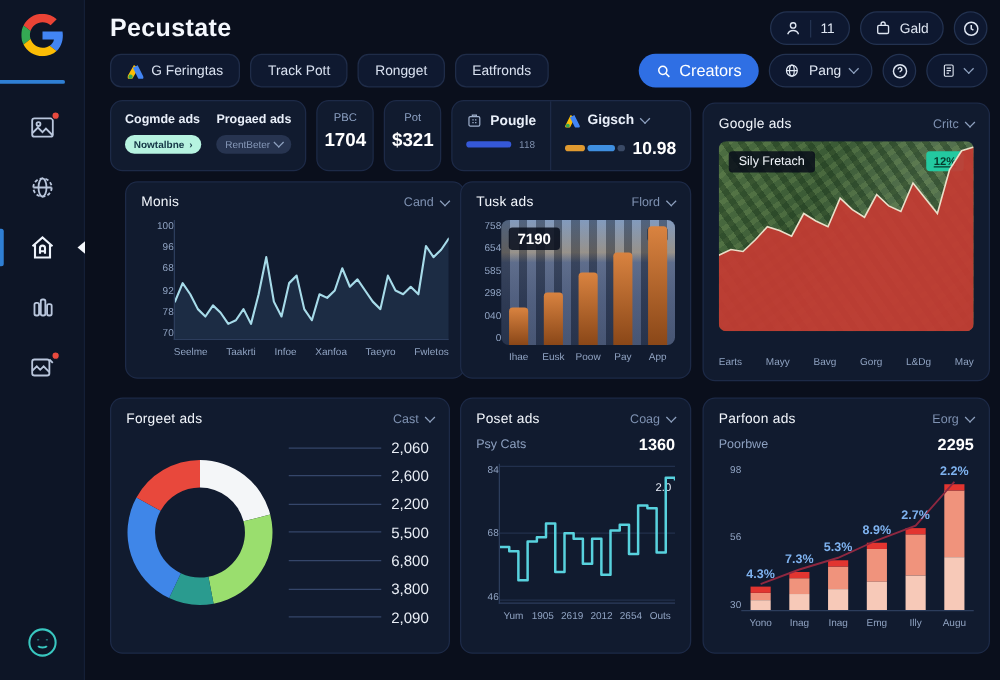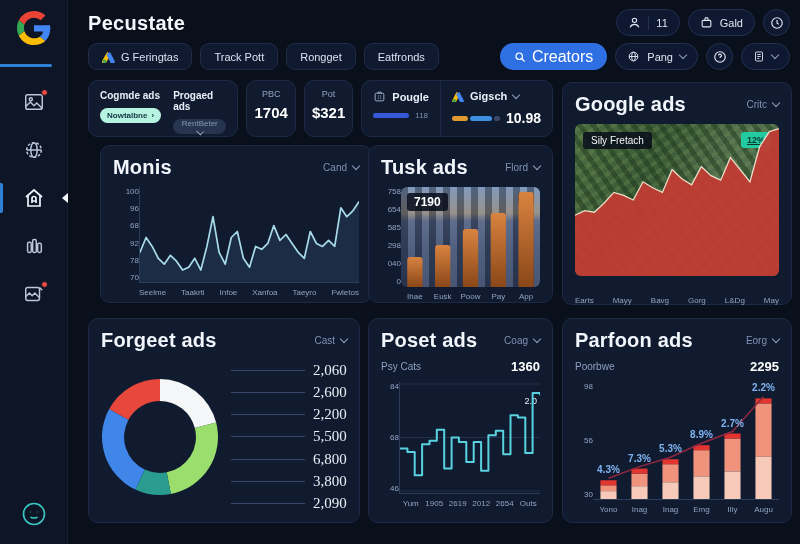--- a/index.html
+++ b/index.html
@@ -41,50 +41,50 @@
                  cursor:pointer; flex:0 0 auto; }
   .chev { width:6px; height:6px; border-right:1.5px solid #8fa2c0; border-bottom:1.5px solid #8fa2c0;
           transform:rotate(45deg); margin-top:-3px; }
 
   
   .toolbar { position:absolute; top:43px; left:88px; right:10px; display:flex; gap:8px; align-items:center; }
   .tab { height:27px; border:1px solid #1f2c48; border-radius:9px; background:#0f1930;
          color:#d9e1f0; font-size:11px; display:flex; align-items:center; gap:6px;
          padding:0 13px; cursor:pointer; white-space:nowrap; }
   .spacer { flex:1; }
-  .search-btn { height:27px; border-radius:14px; background:#2f6fe4; color:#fff; font-size:16px;
+  .search-btn { height:27px; border-radius:14px; background:#2f6fe4; color:#fff; font-size:13px;
                 display:flex; align-items:center; gap:6px; padding:0 14px; cursor:pointer; }
 
   
   .stats { position:absolute; top:80px; left:88px; width:465px; display:flex; gap:8px; }
   .stat-card { background:#111b2f; border:1px solid #1d2a47; border-radius:10px; height:57px; }
   .stat-campaigns { width:168px; display:flex; gap:12px; padding:9px 11px; }
   .stat-col .lbl { font-size:10px; font-weight:bold; color:#e9eff9; }
   .mini-pill { margin-top:7px; height:15px; border-radius:8px; font-size:8px;
                display:flex; align-items:center; gap:4px; padding:0 7px; cursor:pointer; }
   .mini-pill.teal { background:#b6f3e0; color:#123544; font-weight:bold; }
-  .mini-pill.gray { background:#273450; color:#8698b8;flex-direction:column; }
+  .mini-pill.gray { background:#273450; color:#8698b8; }
   .stat-kpi { width:56px; padding:8px 0; text-align:center; }
   .stat-kpi .k { font-size:9px; color:#8ca0c2; }
   .stat-kpi .v { font-size:15px; font-weight:bold; color:#fff; margin-top:5px; }
   .stat-wide { flex:1; display:flex; }
   .stat-half { flex:1; padding:9px 11px; }
   .stat-half + .stat-half { border-left:1px solid #1d2a47; }
   .stat-half .row1 { display:flex; align-items:center; gap:6px; font-size:11px;
                      font-weight:bold; color:#e9eff9; }
   .hbar { height:5px; border-radius:3px; display:inline-block; }
   .stat-half .row2 { margin-top:8px; display:flex; align-items:center; gap:6px; }
   .tiny { font-size:8px; color:#7f90ae; }
   .big-val { font-size:14px; font-weight:bold; color:#fff; margin-left:auto; }
 
   
   .card { position:absolute; background:#111b2f; border:1px solid #1d2a47; border-radius:10px;
           padding:10px 12px; }
   .card-head { display:flex; justify-content:space-between; align-items:center; }
-  .card-title { font-size:20px; font-weight:bold; color:#f2f6fc; letter-spacing:.2px; }
+  .card-title { font-size:11px; font-weight:normal; color:#f2f6fc; letter-spacing:.2px; }
   .dropdown { font-size:10px; color:#7f92b2; display:flex; align-items:center; gap:6px; cursor:pointer; }
 
   .chart-body { display:flex; margin-top:8px; }
   .ticks-y { display:flex; flex-direction:column; justify-content:space-between;
              font-size:8px; color:#90a3c2; padding:1px 0;align-items:flex-end; }
   .ticks-y span { display:block; line-height:1; }
   .ticks-x { display:flex; font-size:8px; color:#90a3c2; margin-top:5px; }
   .ticks-x.between { justify-content:space-between; }
   .ticks-x.slots span { flex:1; text-align:center; }
   .plot { flex:1; position:relative; }
@@ -129,21 +129,21 @@
   .annotation { position:absolute; top:14px; right:3px; font-size:9px; color:#e8eef8; }
   #parfoon-plot { height:118px; }
 
   .donut-body { display:flex; align-items:center; gap:12px; margin-top:4px; height:162px; }
   #donut-box { width:118px; height:118px; position:relative; flex:0 0 auto; }
   #donut-box svg { position:absolute; inset:0; }
   .leader-list { flex:1; height:158px; display:flex; flex-direction:column;
                  justify-content:space-between; padding:4px 0; }
   .leader-row { display:flex; align-items:center; gap:8px; }
   .leader-line { flex:1; height:1px; background:#35466a; }
-  .leader-val { font-size:15px; color:#e9eef6; min-width:34px; text-align:left;font-family:Liberation Serif, serif; }
+  .leader-val { font-size:12px; color:#e9eef6; min-width:34px; text-align:left; }
 </style>
 </head>
 <body>
 
 <div class="app">
 
   <aside class="sidebar">
     <div class="logo">
       <svg viewBox="0 0 48 48" width="34" height="34">
         <path fill="#EA4335" d="M24 9.5c3.54 0 6.71 1.22 9.21 3.6l6.85-6.85C35.9 2.38 30.47 0 24 0 14.62 0 6.51 5.38 2.56 13.22l7.98 6.19C12.43 13.72 17.74 9.5 24 9.5z"></path>

